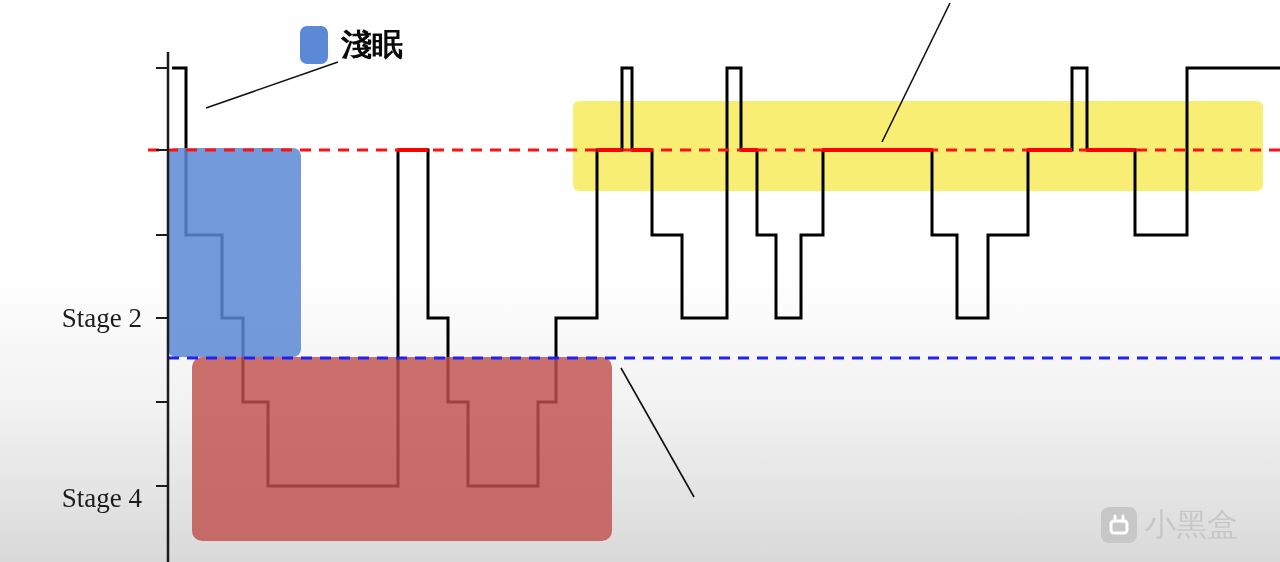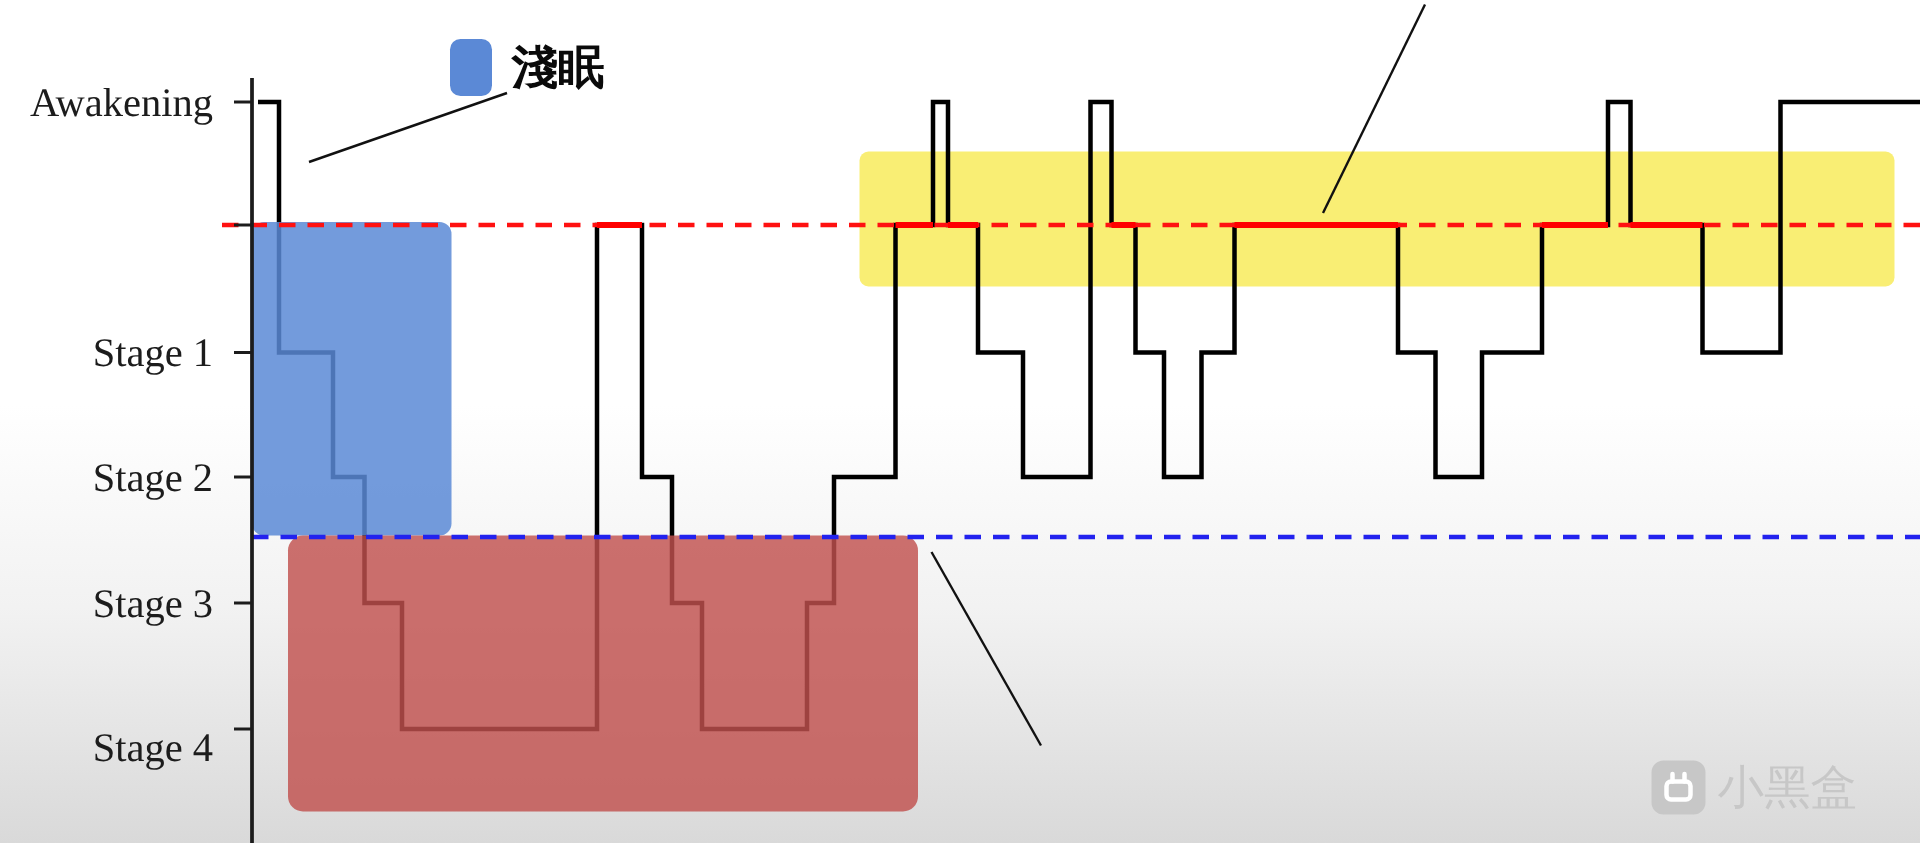--- a/index.html
+++ b/index.html
@@ -78,24 +78,21 @@
       <line x1="156" y1="150" x2="168" y2="150" stroke="#1c1c1c" stroke-width="2"></line>
       <line x1="156" y1="235" x2="168" y2="235" stroke="#1c1c1c" stroke-width="2"></line>
       <line x1="156" y1="318" x2="168" y2="318" stroke="#1c1c1c" stroke-width="2"></line>
       <line x1="156" y1="402" x2="168" y2="402" stroke="#1c1c1c" stroke-width="2"></line>
       <line x1="156" y1="486" x2="168" y2="486" stroke="#1c1c1c" stroke-width="2"></line>
       <line x1="206" y1="108" x2="338" y2="62" stroke="#111111" stroke-width="1.6"></line>
       <line x1="950" y1="3" x2="882" y2="142" stroke="#111111" stroke-width="1.6"></line>
       <line x1="621" y1="368" x2="694" y2="497" stroke="#111111" stroke-width="1.6"></line>
     </svg>
 
-  <div class="ylabel" style="top: 51px; color: rgb(28, 28, 28);">Awakening</div>
-  <div class="ylabel" style="top: 218px; color: rgb(28, 28, 28);">Stage 1</div>
   <div class="ylabel" style="top: 301px; color: rgb(28, 28, 28);">Stage 2</div>
-  <div class="ylabel" style="top: 385px; color: rgb(28, 28, 28);">Stage 3</div>
   <div class="ylabel" style="top: 469px; color: rgb(28, 28, 28); margin-top: 12px;">Stage 4</div>
 
   <div class="legend legend-light">
     <div class="swatch" style="background: rgb(91, 137, 214);"></div>
     <div class="lab">淺眠</div>
   </div>
 
 
   <div class="watermark">
     <div class="wlogo">

